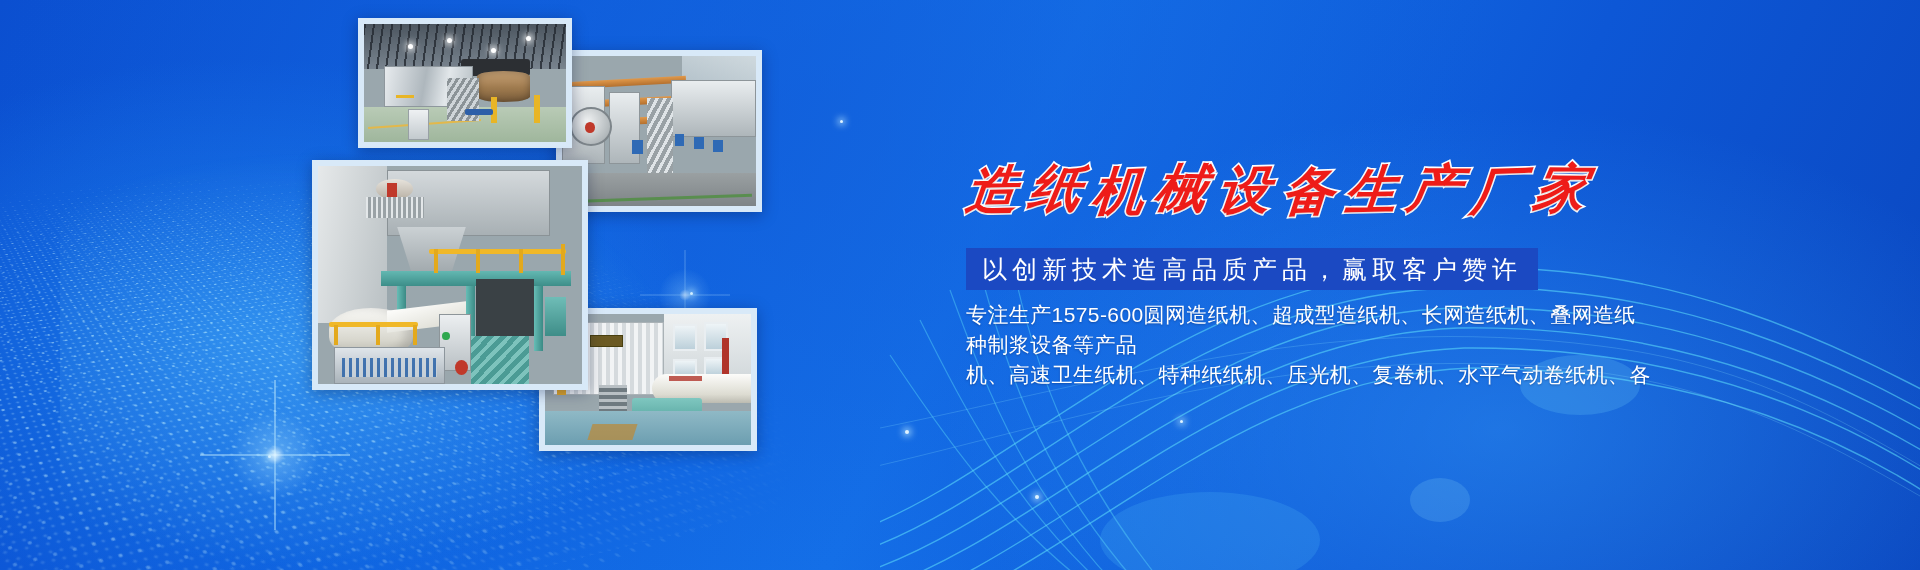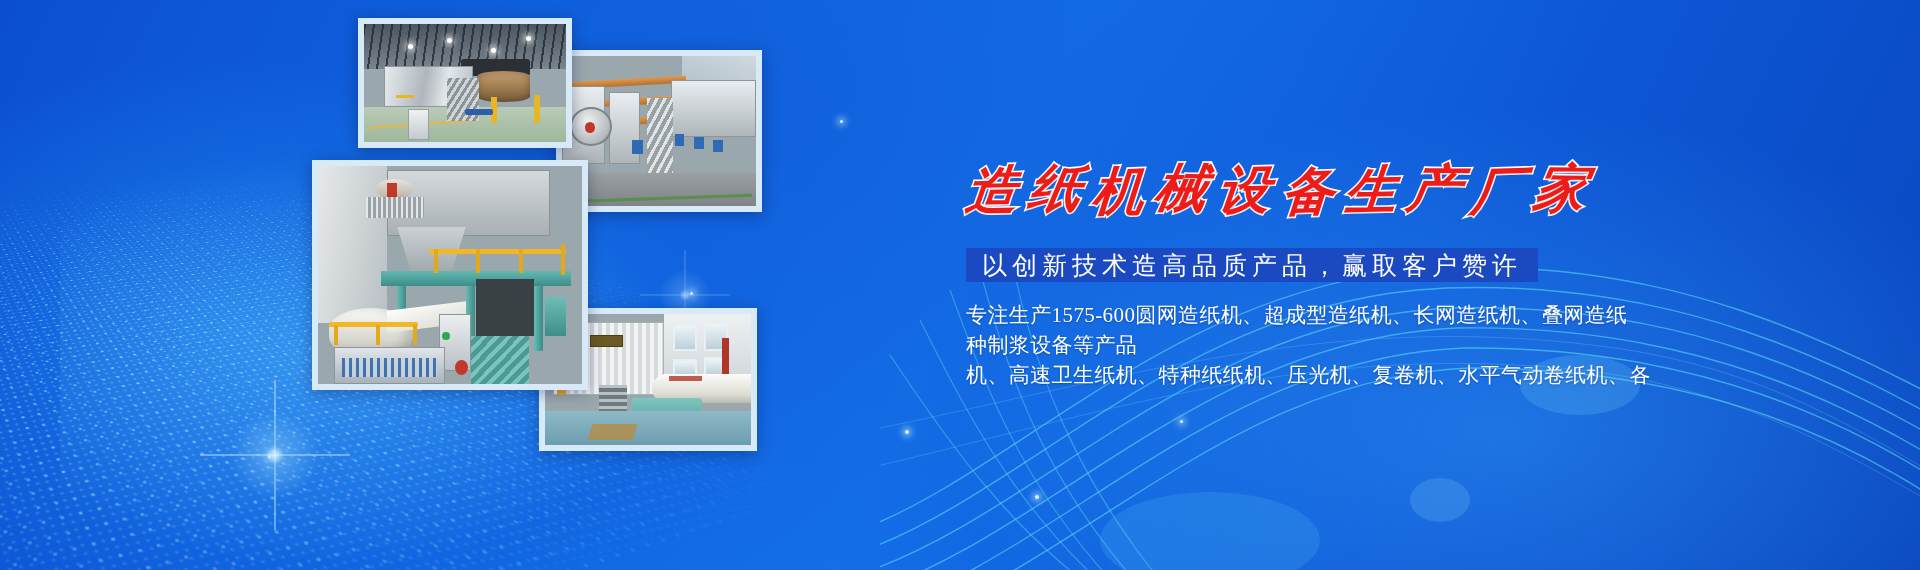--- a/index.html
+++ b/index.html
@@ -175,21 +175,21 @@
     paint-order:stroke fill;
     text-shadow:0 0 1px #fff, 0 1px 2px rgba(0,0,0,.18);
     transform:skewX(-7deg) rotate(-1.2deg);
     letter-spacing:0;
   }
   .headline span:nth-child(2n){ transform:skewX(-9deg) rotate(.8deg) translateY(-2px); }
   .headline span:nth-child(3n){ transform:skewX(-6deg) rotate(-2deg) translateY(1px); }
 
   .subtitle{
     position:absolute; left:966px; top:248px;
-    height:34px; padding:0 16px;
+    height:42px; padding:0 16px;
     display:inline-flex; align-items:center;
     background:#1b49c2;
     z-index:9;
   }
   .subtitle span{
     color:#ffffff; font-size:25px; line-height:1;
     letter-spacing:5px; white-space:nowrap;
     font-family:"DejaVu Sans","Liberation Sans",sans-serif;
   }
 
@@ -197,21 +197,21 @@
     position:absolute; left:966px; top:300px;
     width:600px;
     z-index:9;
   }
   .desc p{
     color:#ffffff;
     font-size:21px;
     line-height:30px;
     letter-spacing:.4px;
     white-space:nowrap;
-    font-family:Liberation Serif, serif;
+    font-family:Liberation Sans, sans-serif;
     text-shadow:0 1px 2px rgba(0,20,70,.35);
   }
 </style>
 </head>
 <body>
 
 <div class="banner">
 
   <div class="dotmesh"></div>
   <div class="dotmesh fine"></div>

